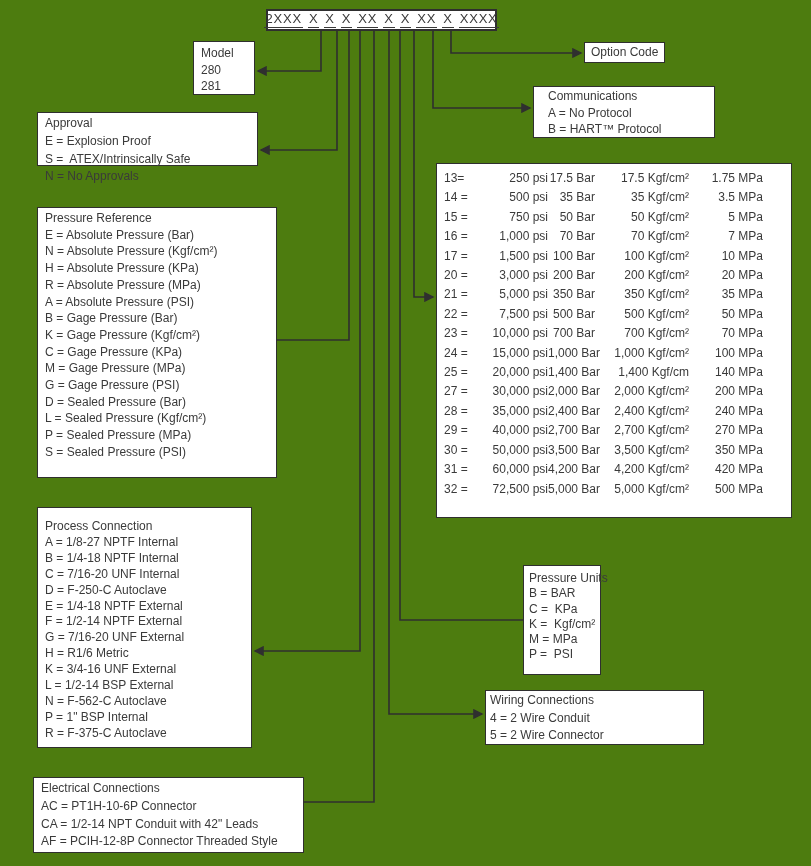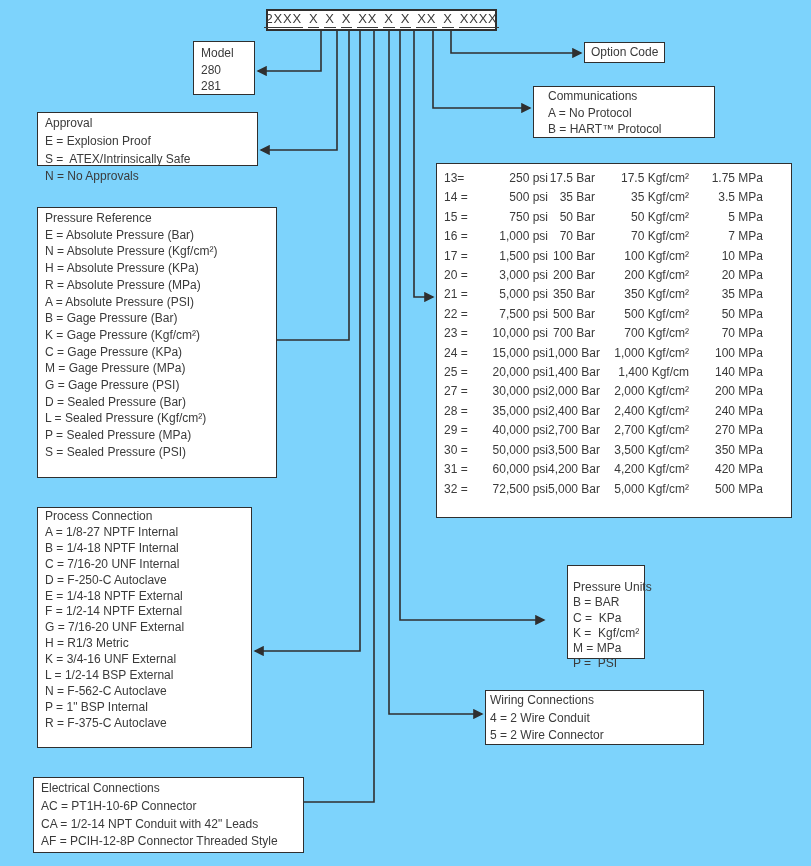--- a/index.html
+++ b/index.html
@@ -1,17 +1,17 @@
 <!DOCTYPE html>
 <html><head>
 <meta charset="utf-8">
 <style>
   html,body{margin:0;padding:0;background:#ffffff;}
   #stage{
-    position:relative;width:811px;height:866px;background:#7dd3fc;
+    position:relative;width:811px;height:866px;background:#4d7c0f;
     font-family:"Liberation Sans",sans-serif;color:#3a3a3a;overflow:hidden;
   }
   svg.connectors{position:absolute;left:0;top:0;pointer-events:none;}
   .box{
     position:absolute;border:1.5px solid #2f2f2f;background:#ffffff;
     font-size:12px;line-height:17px;padding:2px 7px;box-sizing:border-box;
   }
   .box .ttl,.box .ln{white-space:pre;}
   
   #code-box{
@@ -19,23 +19,23 @@
     display:flex;align-items:center;justify-content:center;gap:5px;
     font-size:13px;letter-spacing:0.8px;padding:0 4px 2px 4px;
   }
   #code-box .seg{border-bottom:1.4px solid #3a3a3a;padding:0 1px 0 1px;}
   
   #model-box{left:193px;top:41px;width:62px;height:54px;line-height:16.5px;padding:3px 7px;}
   #option-code-box{left:584px;top:42px;width:81px;height:21px;line-height:15px;padding:2px 6px;}
   #communications-box{left:533px;top:86px;width:182px;height:52px;line-height:16.6px;padding:1px 14px;}
   #approval-box{left:37px;top:112px;width:221px;height:54px;line-height:17.8px;}
   #pressure-reference-box{left:37px;top:207px;width:240px;height:271px;line-height:16.7px;}
-  #process-connection-box{left:37px;top:507px;width:215px;height:241px;line-height:15.9px;padding:1px 7px;}
+  #process-connection-box{left:37px;top:507px;width:215px;height:241px;line-height:15.9px;padding:11px 7px;}
   #electrical-connections-box{left:33px;top:777px;width:271px;height:76px;line-height:17.8px;}
-  #pressure-units-box{left:567px;top:565px;width:78px;height:94px;line-height:15.3px;padding:14px 5px;}
+  #pressure-units-box{left:523px;top:565px;width:78px;height:110px;line-height:15.3px;padding:5px 5px;}
   #wiring-connections-box{left:485px;top:690px;width:219px;height:55px;line-height:17.5px;padding:1px 4px;}
   
   #pressure-range-box{left:436px;top:163px;width:356px;height:355px;padding:5px 0 0 7px;}
   #pressure-range-box .ttl{line-height:20px;white-space:pre;}
   .pr-row{
     display:grid;grid-template-columns:41px 63px 47px 94px 74px;
     line-height:19.4px;white-space:pre;
   }
   .pr-row .c0{text-align:left;}
   .pr-row .c1,.pr-row .c2,.pr-row .c3,.pr-row .c4{text-align:right;}
@@ -277,21 +277,21 @@
     <div class="ttl">Process Connection</div>
     <div>
 
     <div class="ln">A = 1/8-27 NPTF Internal</div>
         <div class="ln">B = 1/4-18 NPTF Internal</div>
         <div class="ln">C = 7/16-20 UNF Internal</div>
         <div class="ln">D = F-250-C Autoclave</div>
         <div class="ln">E = 1/4-18 NPTF External</div>
         <div class="ln">F = 1/2-14 NPTF External</div>
         <div class="ln">G = 7/16-20 UNF External</div>
-        <div class="ln">H = R1/3 Metric</div>
+        <div class="ln">H = R1/6 Metric</div>
         <div class="ln">K = 3/4-16 UNF External</div>
         <div class="ln">L = 1/2-14 BSP External</div>
         <div class="ln">N = F-562-C Autoclave</div>
         <div class="ln">P = 1" BSP Internal</div>
         <div class="ln">R = F-375-C Autoclave</div>
       </div>
   </div>
 
   <div class="box" id="pressure-units-box">
     <div class="ttl">Pressure Units</div>

